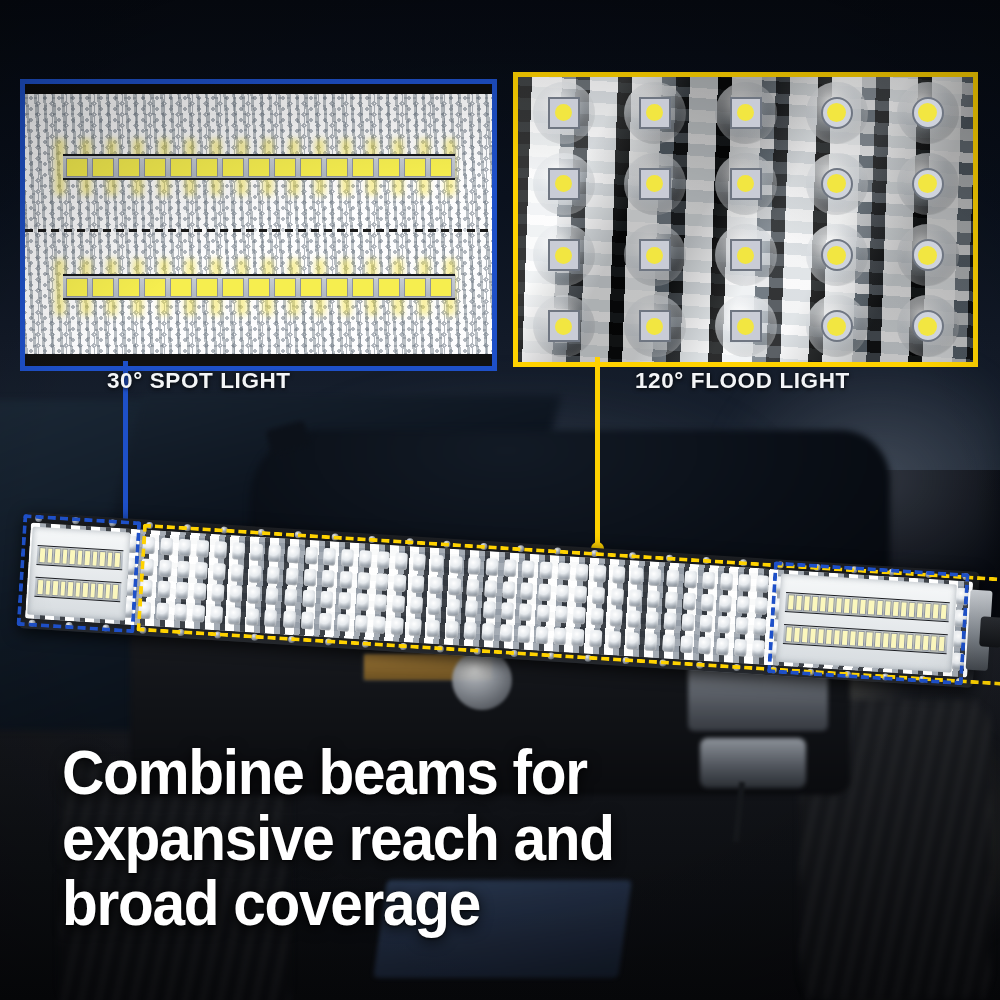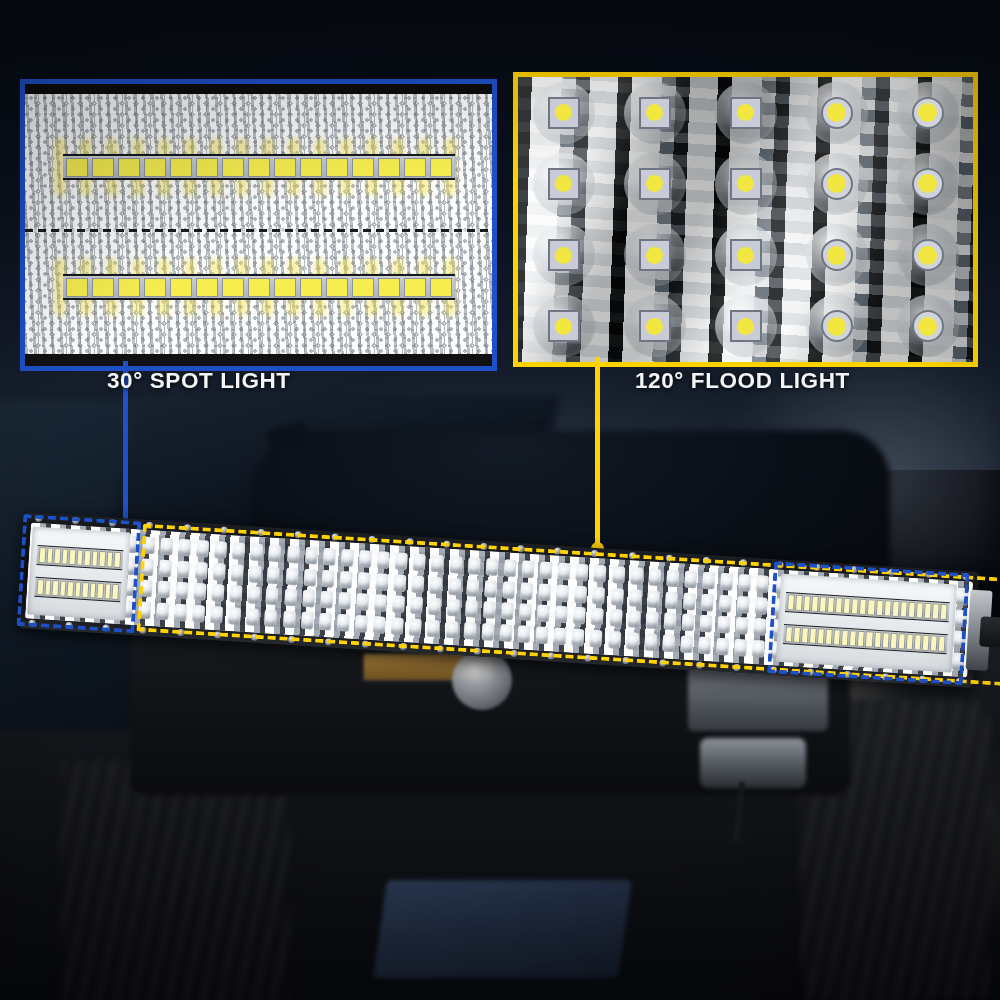--- a/index.html
+++ b/index.html
@@ -823,14 +823,19 @@
       <div class="spot-box left"></div>
       <div class="spot-box right"></div>
 
       <div class="bar-bracket"></div>
       <div class="bar-plug"></div>
     </div>
   </div>
 
   <div class="bg-vignette"></div>
 
+  <div id="headline">
+    <p class="ln">Combine beams for</p>
+    <p class="ln">expansive reach and</p>
+    <p class="ln">broad coverage</p>
+  </div>
 
 </div>
 
 </body></html>

